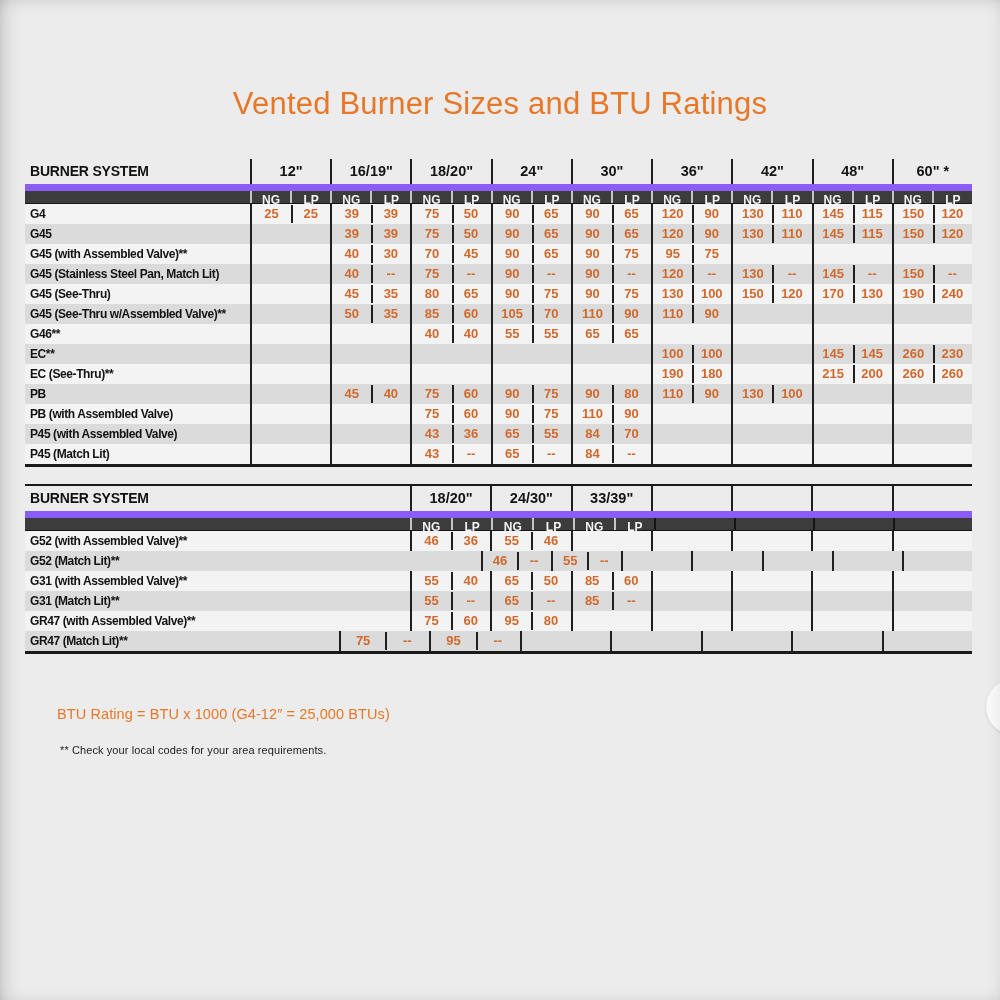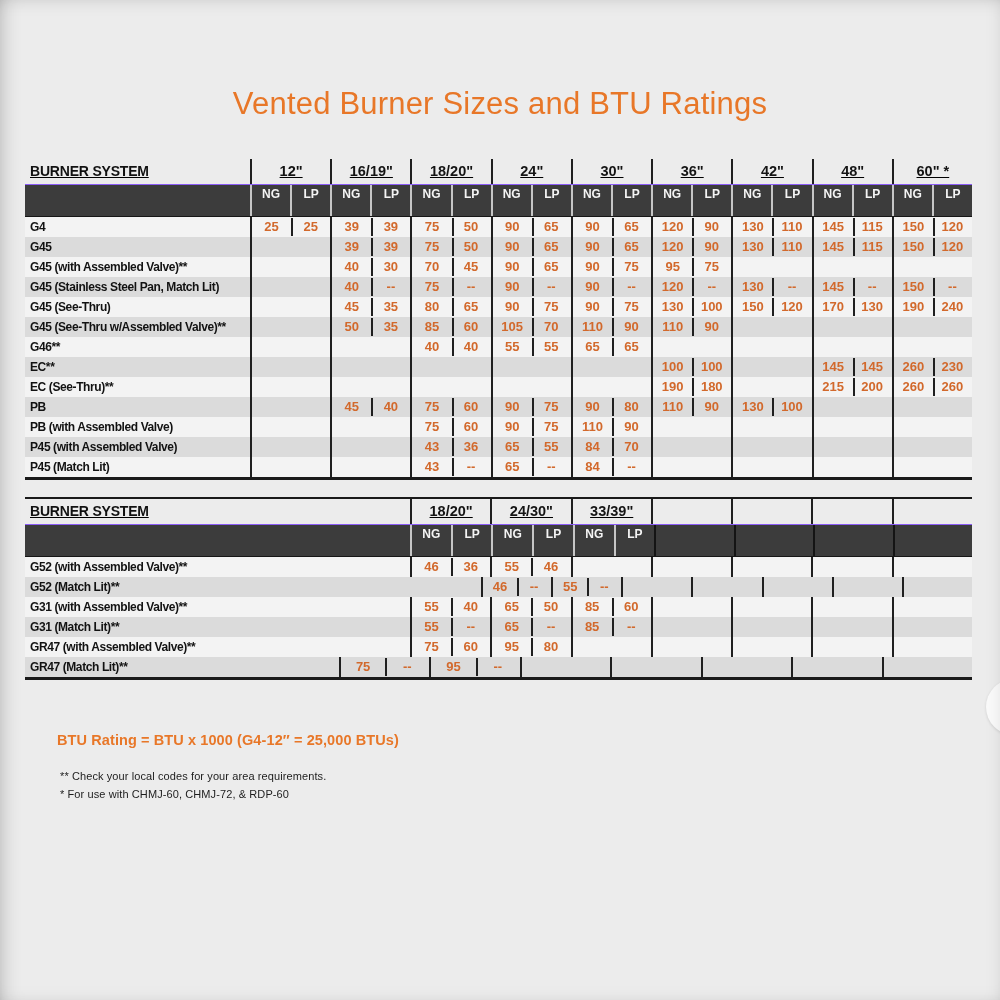--- a/index.html
+++ b/index.html
@@ -32,37 +32,37 @@
     margin-left: 25px;
     width: 947px;
     border-bottom: 3px solid #1a1a1a;
   }
   .t1 { margin-top: 37px; }
   .t2 { margin-top: 17px; border-top: 2px solid #1a1a1a; }
 
   .trow { display: flex; width: 100%; }
   .ncell { flex: 0 0 auto; }
 
-  .head-row { height: 25px; text-decoration: underline; }
+  .head-row { height: 25px; }
   .head-row .hname {
     font-size: 14px; font-weight: bold; color: #111;
     padding-left: 5px; line-height: 25px; letter-spacing: -0.2px;
   }
   .gcell {
     flex: 2 1 0;
     text-align: center;
     font-size: 14.5px; font-weight: bold; color: #141414;
     line-height: 25px;
     border-left: 2px solid #1f1f1f;
   }
 
   .dark-row {
-    height: 33px;
+    height: 20px;
     background: #3c3c3c;
-    border-top: 1px solid #8b5cf6;
+    border-top: 7px solid #8b5cf6;
     border-bottom: 1px solid #161616;
   }
   .scell {
     flex: 1 1 0;
     text-align: center;
     font-size: 12px; font-weight: bold; color: #f4f4f4;
     line-height: 19px;
     border-left: 2px solid #c6c6c6;
   }
   .scell.wide { flex: 2 1 0; border-left: 2px solid #141414; }
@@ -84,21 +84,21 @@
   .vcell.wide { flex: 2 1 0; }
   .vcell.divided {
     background-image: linear-gradient(#1f1f1f, #1f1f1f);
     background-repeat: no-repeat;
     background-size: 2px 18px;
     background-position: 0 center;
   }
 
   .btu-note {
     margin: 52px 0 0 57px;
-    font-size: 14.5px; font-weight: bold; color: #e87728;
+    font-size: 14.5px; font-weight: normal; color: #e87728;
     letter-spacing: .1px;
   }
   .footnotes { margin: 22px 0 0 60px; }
   .fn { font-size: 11px; color: #1d1d1d; letter-spacing: .1px; }
   .fn + .fn { margin-top: 6px; }
 
   .corner-circle {
     position: absolute;
     left: 986px; top: 679px;
     width: 56px; height: 56px;
@@ -523,17 +523,16 @@
         <div class="vcell wide gstart"></div>
         <div class="vcell wide gstart"></div>
         <div class="vcell wide gstart"></div>
       </div>
     </div>
 
   <div class="btu-note">BTU Rating = BTU x 1000 (G4-12″ = 25,000 BTUs)</div>
 
   <div class="footnotes">
     <div class="fn">** Check your local codes for your area requirements.</div>
-    <div class="fn">* For use with CHMJ-60, CHMJ-72, &amp; RDP-60</div>
   </div>
 
   <div class="corner-circle"></div>
 </div>
 
 </body></html>

